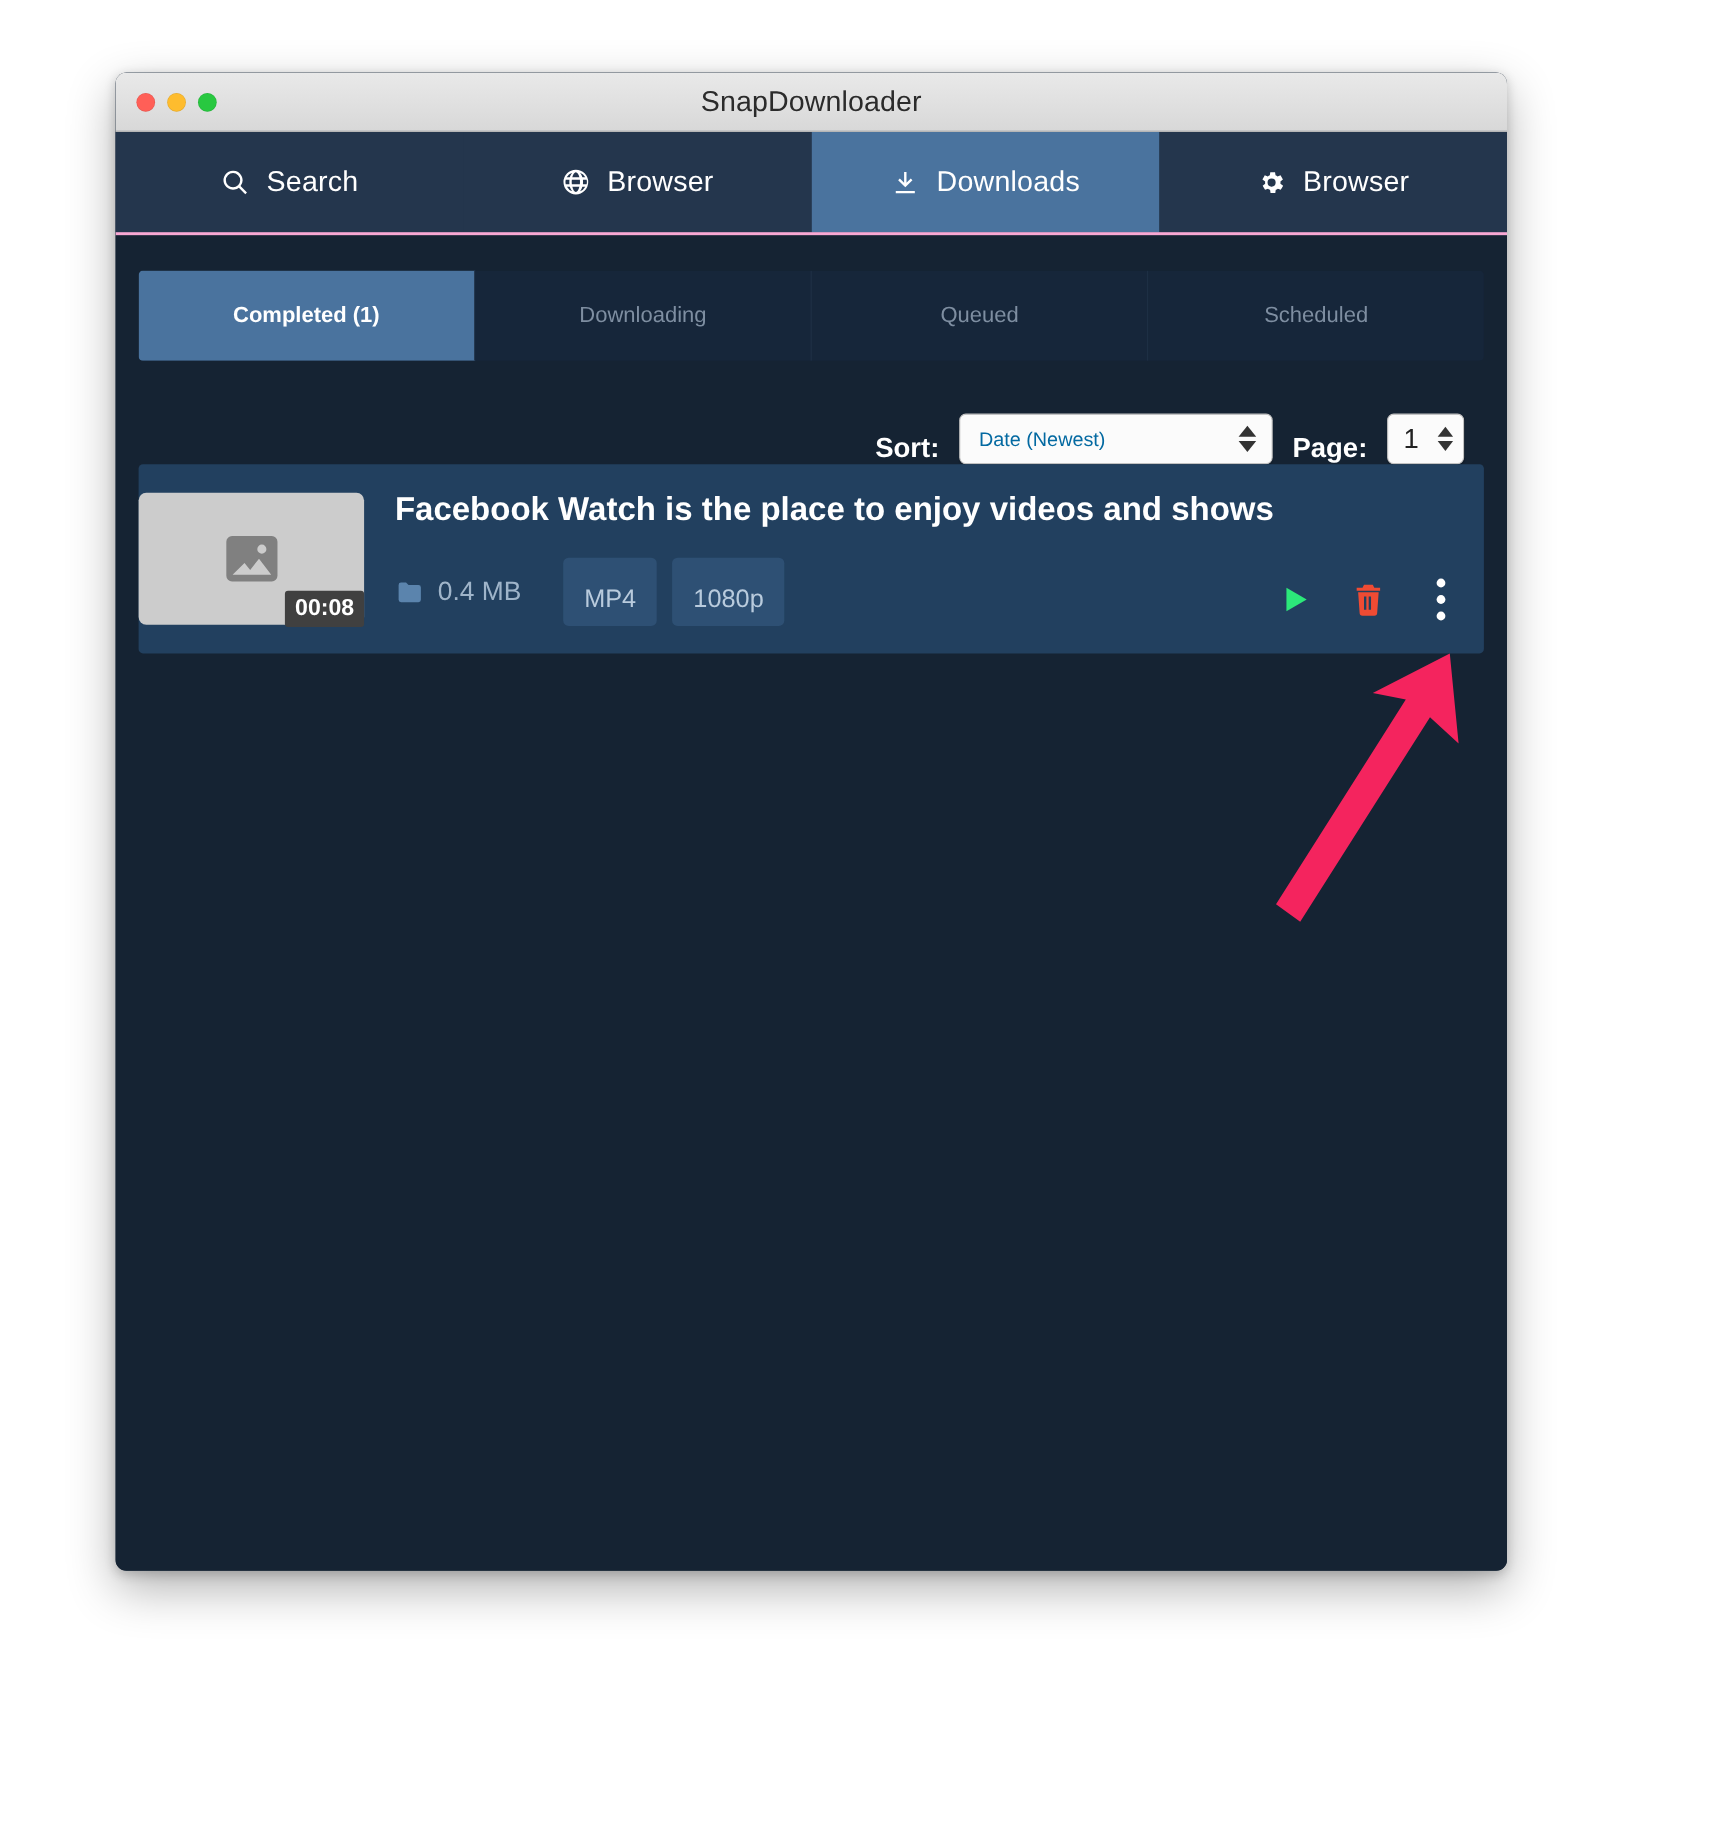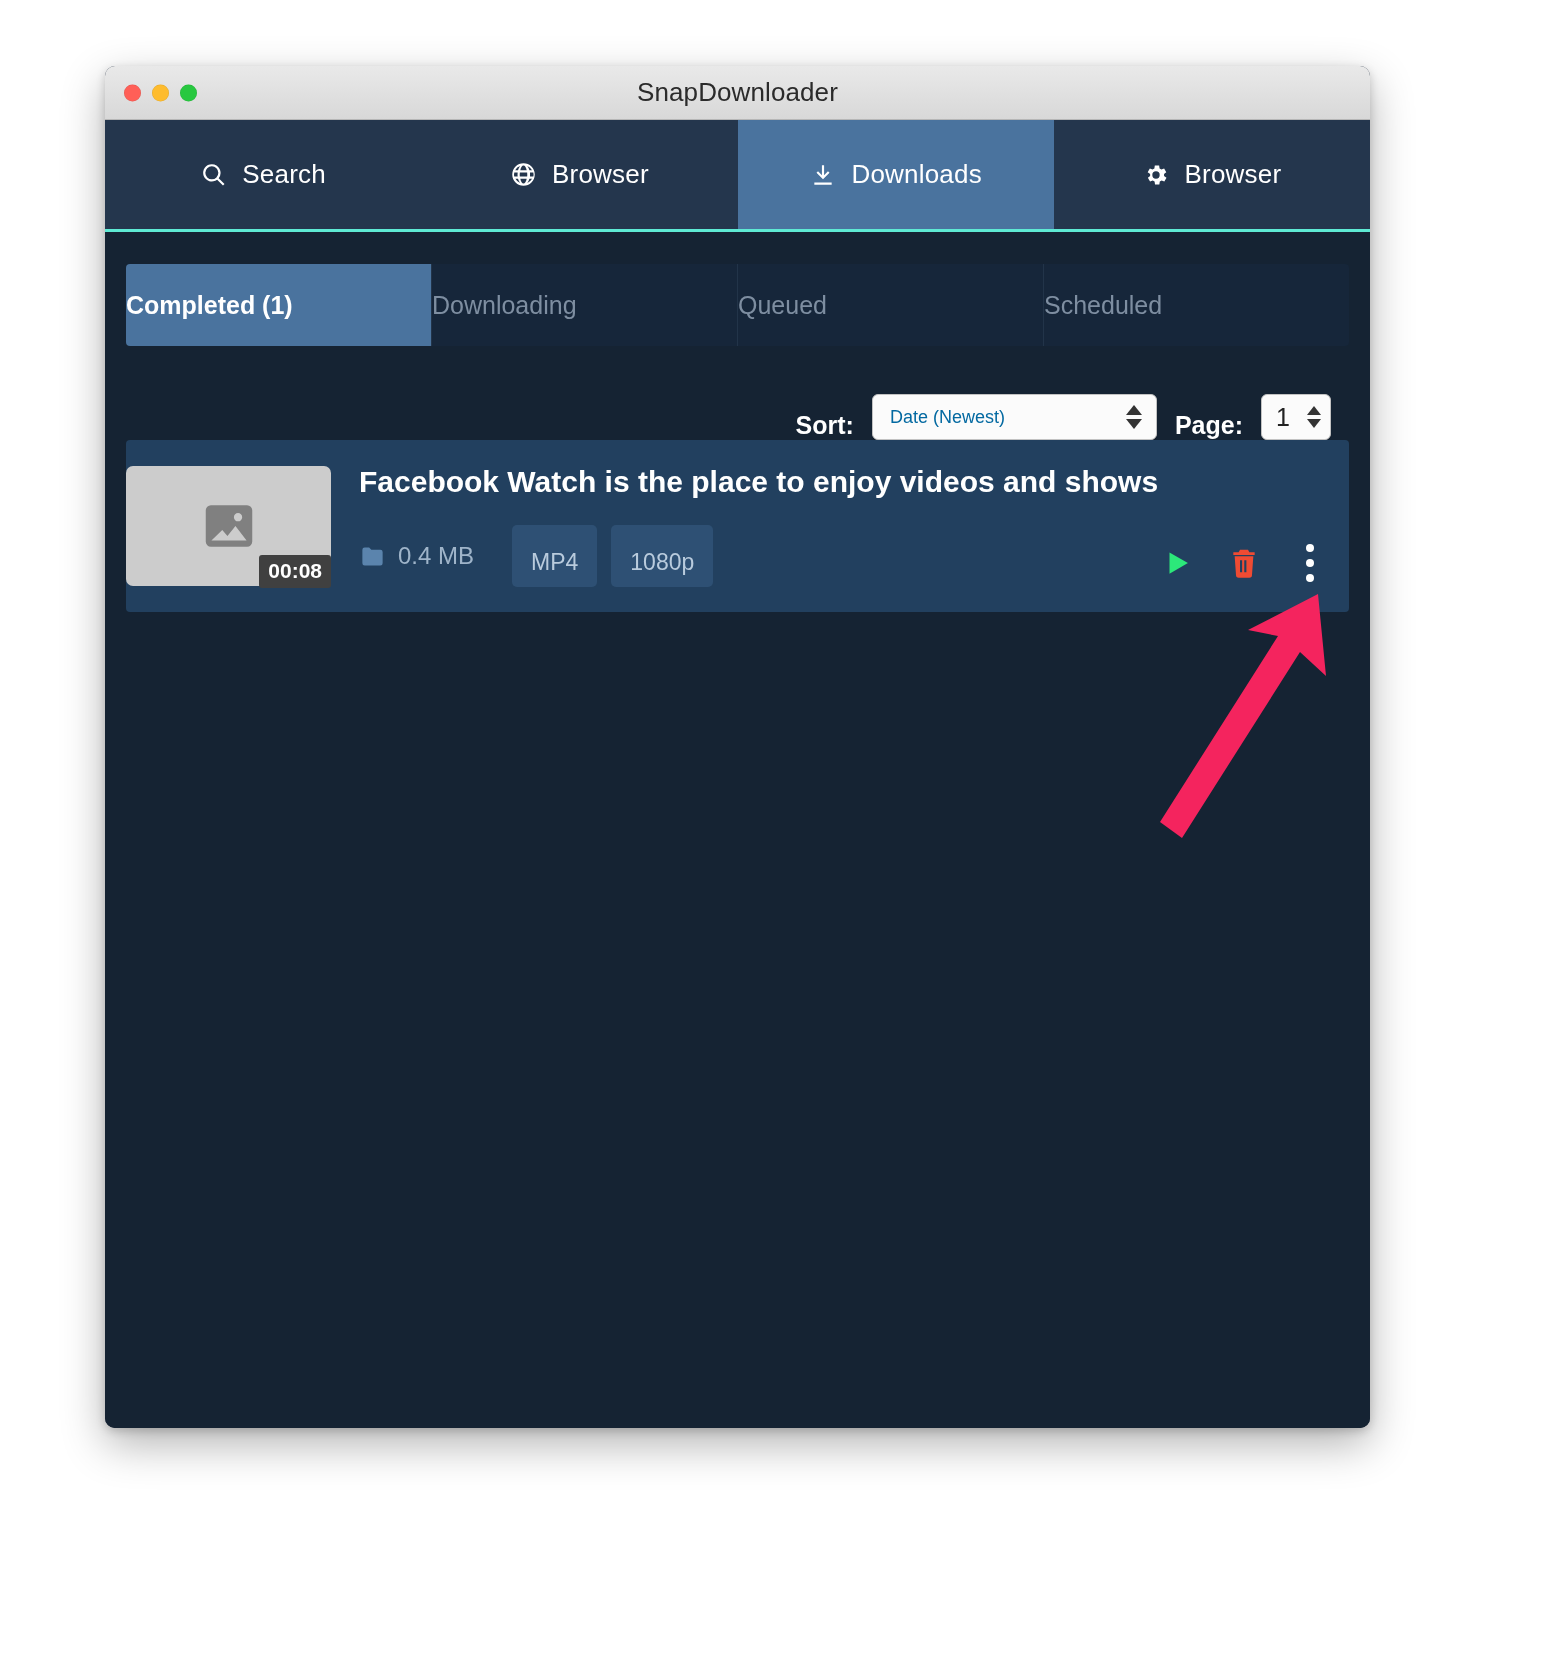--- a/index.html
+++ b/index.html
@@ -58,23 +58,23 @@
     width: 100%;
     text-align: center;
     font-size: 26px;
     color: #2b2b2b;
     letter-spacing: 0.1px;
   }
 
   
   .mainnav {
     display: flex;
-    height: 112px;
+    height: 94px;
     background: #24364d;
-    border-bottom: 3px solid #5eead4;
+    border-bottom: 3px solid #f9a8d4;
   }
   .navitem {
     flex: 1 1 0;
     display: flex;
     align-items: center;
     justify-content: center;
     gap: 14px;
     color: #ffffff;
     font-size: 26px;
     letter-spacing: 0.2px;
@@ -100,22 +100,22 @@
   .subtabs {
     display: flex;
     height: 82px;
     border-radius: 4px;
     overflow: hidden;
   }
   .subtab {
     flex: 1 1 0;
     display: flex;
     align-items: center;
-    justify-content: flex-start;
-    font-size: 25px;
+    justify-content: center;
+    font-size: 20px;
     color: #7e8ea1;
     background: #16263a;
     border-right: 1px solid #223449;
   }
   .subtab:last-child { border-right: none; }
   .subtab.active {
     background: #4a739e;
     color: #ffffff;
     font-weight: bold;
   }

